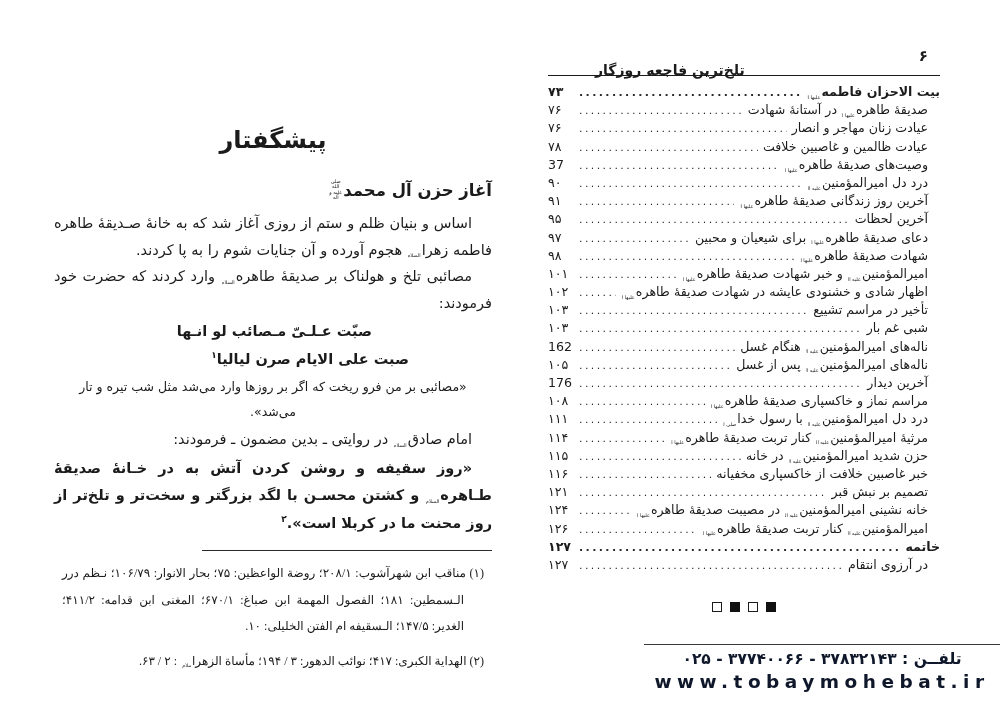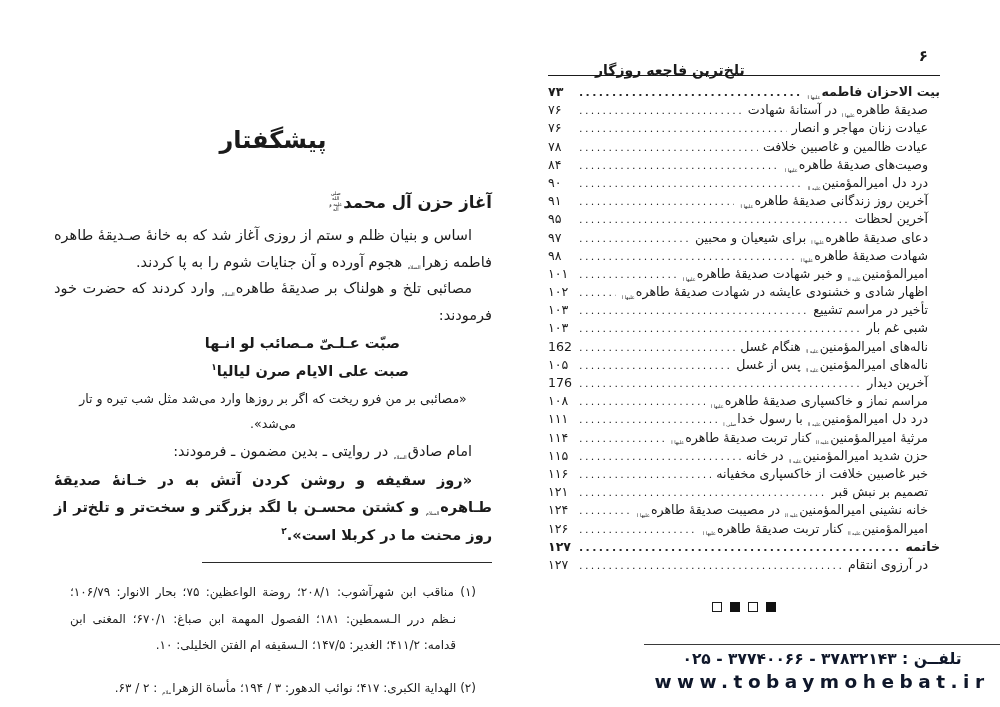--- a/index.html
+++ b/index.html
@@ -3,32 +3,32 @@
 <meta charset="utf-8">
 <style>
   html,body{margin:0;padding:0;}
   body{
     width:1000px;height:707px;position:relative;overflow:hidden;
     background:#ffffff;color:#1b1b1b;
     font-family:"DejaVu Sans", sans-serif;
   }
   
   .left-page{position:absolute;left:54px;top:126px;width:438px;direction:rtl;}
-  .lp-title{text-align:center;font-size:24px;font-weight:bold;margin:0 0 36px 0;letter-spacing:0;}
+  .lp-title{text-align:center;font-size:24px;font-weight:bold;margin:0 0 24px 0;letter-spacing:0;}
   .lp-heading{font-size:16.5px;font-weight:bold;margin:0 0 6px 0;line-height:26px;}
   .lp-para{font-size:14.5px;line-height:26.5px;text-align:justify;text-indent:20px;margin:0;}
   .verse{font-weight:bold;font-size:14.5px;line-height:26px;text-align:right;white-space:nowrap;margin:2px 0 0 0;}
-  .verse.v1{margin-right:92px;}
+  .verse.v1{margin-right:120px;}
   .verse.v2{margin-right:83px;}
   .translation{font-size:12.5px;line-height:25px;text-align:center;margin:2px 6px;}
   .hadith{font-weight:bold;font-size:14.5px;line-height:27.5px;text-align:justify;text-indent:20px;margin:2px 0 0 0;}
   sup{font-size:9px;line-height:0;}
   .fn-block{margin-top:13px;}
   .fn-rule{width:290px;border-top:1.2px solid #2a2a2a;margin:0 0 9px 0;}
-  .footnote{font-size:12px;line-height:26.5px;text-align:justify;margin:16px;padding-right:20px;text-indent:-20px;}
+  .footnote{font-size:12px;line-height:26.5px;text-align:justify;margin:8px;padding-right:20px;text-indent:-20px;font-family:Liberation Serif, serif;}
   
   .hon{display:inline-block;font-size:5px;line-height:1.05;width:13px;vertical-align:-4px;
        text-align:center;font-weight:normal;overflow:hidden;margin:0 1px;}
   
   .right-page{position:absolute;left:548px;top:44px;width:392px;direction:rtl;}
   .rp-header{position:relative;height:31px;border-bottom:1.4px solid #1b1b1b;}
   .rp-running{position:absolute;left:47px;top:5px;font-size:14px;font-weight:bold;margin-top:13px;}
   .rp-pagenum{position:absolute;right:12px;top:3px;font-size:15px;font-weight:bold;}
   .toc{margin-top:8px;}
   .toc-row{display:flex;align-items:baseline;height:18.2px;font-size:12.6px;}
@@ -90,21 +90,21 @@
         <span class="pg">۷۶</span>
       </div>
       <div class="toc-row indent">
         <span class="label">عیادت ظالمین و غاصبین خلافت</span>
         <span class="leader">..............................................................................................................</span>
         <span class="pg">۷۸</span>
       </div>
       <div class="toc-row indent">
         <span class="label">وصیت‌های صدیقهٔ طاهره<span class="hon">علیها السلام</span></span>
         <span class="leader">..............................................................................................................</span>
-        <span class="pg">۸۴</span>
+        <span class="pg">37</span>
       </div>
       <div class="toc-row indent">
         <span class="label">درد دل امیرالمؤمنین<span class="hon">علیه السلام</span></span>
         <span class="leader">..............................................................................................................</span>
         <span class="pg">۹۰</span>
       </div>
       <div class="toc-row indent">
         <span class="label">آخرین روز زندگانی صدیقهٔ طاهره<span class="hon">علیها السلام</span></span>
         <span class="leader">..............................................................................................................</span>
         <span class="pg">۹۱</span>

